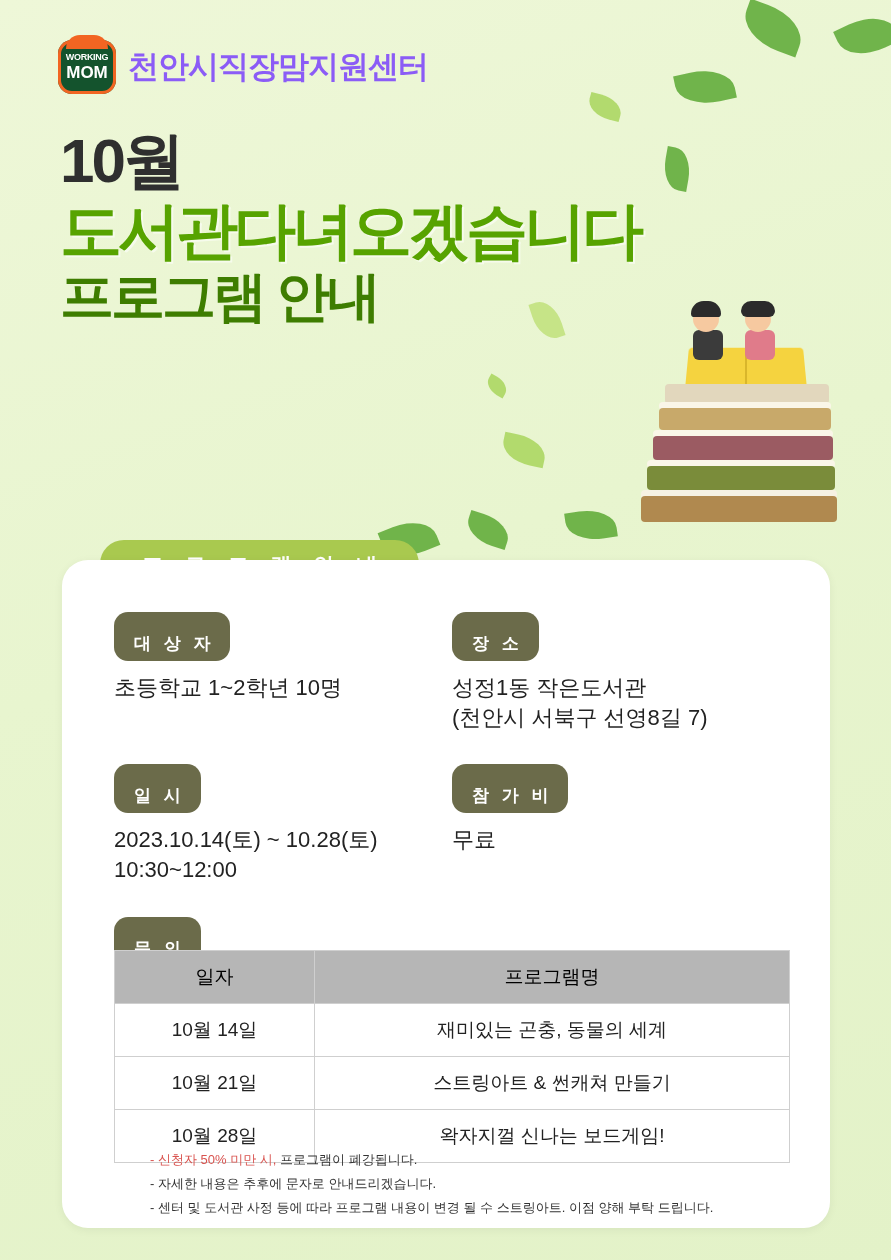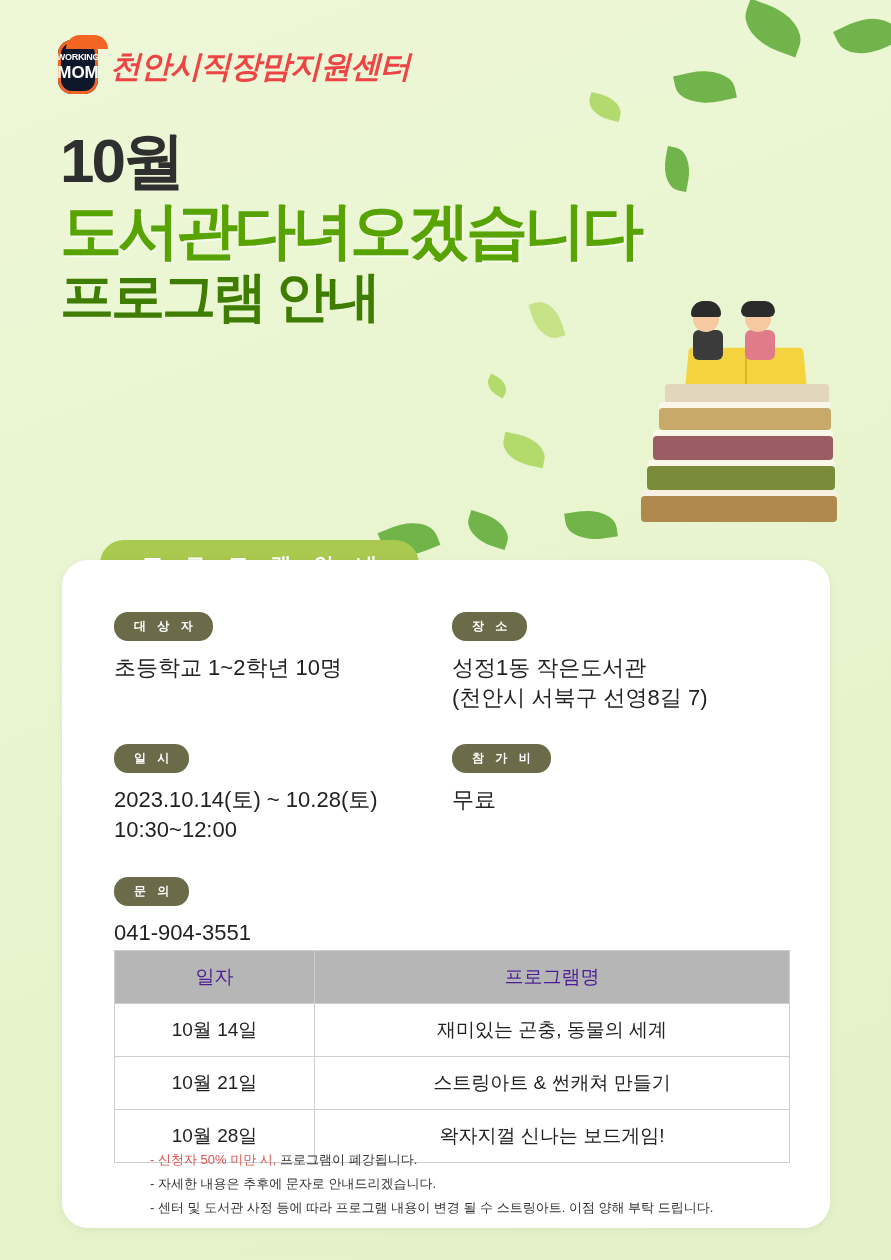--- a/index.html
+++ b/index.html
@@ -24,40 +24,40 @@
   .leaf.light { background: #a8d55c; }
   .leaf.pale { background: #bfe07a; }
 
   
   .header {
     position: absolute;
     top: 40px; left: 58px;
     display: flex; align-items: center; gap: 12px;
   }
   .logo-badge {
-    width: 40px; height: 54px;
-    background: #0f172a;
+    width: 58px; height: 54px;
+    background: #14532d;
     border-radius: 14px;
     display: flex; flex-direction: column;
     align-items: center; justify-content: center;
     color: #fff; line-height: 1;
     box-shadow: inset 0 0 0 3px #f26522;
     position: relative;
   }
   .logo-badge .l1 { font-size: 9px; font-weight: bold; letter-spacing: -.3px; }
   .logo-badge .l2 { font-size: 17px; font-weight: bold; margin-top: 2px; }
   .logo-badge::before {
     content: "";
     position: absolute; top: -5px; left: 8px;
     width: 42px; height: 14px;
     background: #f26522;
     border-radius: 20px 20px 0 0;
   }
   .org-name {
-    font-size: 31px; font-weight: bold; color: #ef4444; letter-spacing: -1px; font-style: italic;
+    font-size: 31px; font-weight: bold; color: #8b5cf6; letter-spacing: -1px;
   }
 
   
   .title-block { position: absolute; top: 130px; left: 60px; }
   .t-month {
     font-size: 62px; font-weight: bold; color: #2f2f2f;
     letter-spacing: -3px; line-height: 1;
   }
   .t-main {
     font-size: 62px; font-weight: bold; color: #57a300;
@@ -117,41 +117,41 @@
     padding: 11px 34px 11px 42px;
     border-radius: 24px 24px 24px 0;
   }
 
   .info { position: absolute; left: 52px; top: 52px; width: 676px; }
   .row { display: flex; margin-bottom: 6px; }
   .col { width: 50%; }
   .chip {
     display: inline-block;
     background: #6b6b4a; color: #fff;
-    font-size: 12px; font-weight: bold; letter-spacing: 4px;
-    padding: 6px 16px 6px 20px; border-radius: 14px;
+    font-size: 17px; font-weight: bold; letter-spacing: 4px;
+    padding: 20px 16px 6px 20px; border-radius: 14px;
     margin-bottom: 12px;
   }
   .val { font-size: 22px; color: #222; line-height: 1.35; }
   .val .accent { color: #e8642d; }
   .blk { margin-bottom: 26px; }
 
   
   table {
     position: absolute; left: 52px; top: 390px;
     width: 676px; border-collapse: collapse;
   }
   th, td {
     border: 1px solid #cfcfcf;
     text-align: center;
     font-size: 19px;
     color: #222;
     padding: 13px 6px;
   }
-  th { background: #b6b6b6; color: #4c1d95; font-weight: normal; font-size: 19px; }
+  th { background: #b6b6b6; color: #000000; font-weight: normal; font-size: 19px; }
   td.date { width: 200px; }
 
   .notes { position: absolute; left: 58px; top: 588px; margin-left: 30px; }
   .note { font-size: 13px; color: #333; line-height: 1.85; }
   .note .red { color: #d9534f; }
 </style>
 </head>
 <body>
 
 <div class="leaf dark" style="left:742px; top:8px;  width:62px; height:40px; transform:rotate(20deg);"></div>

